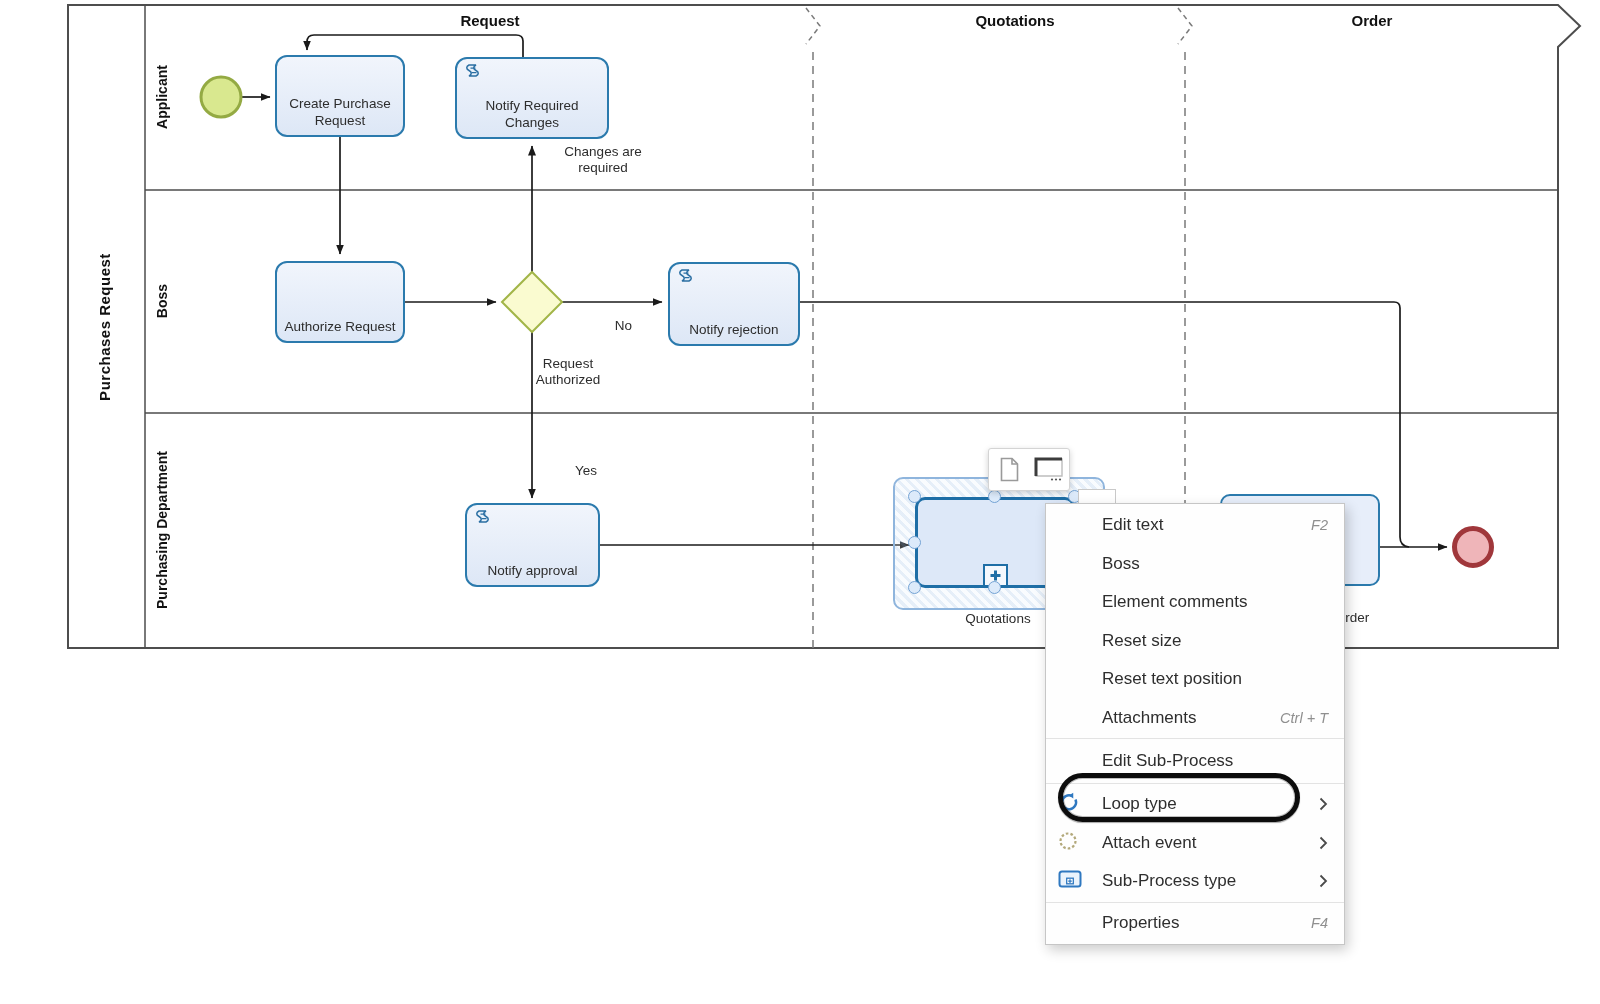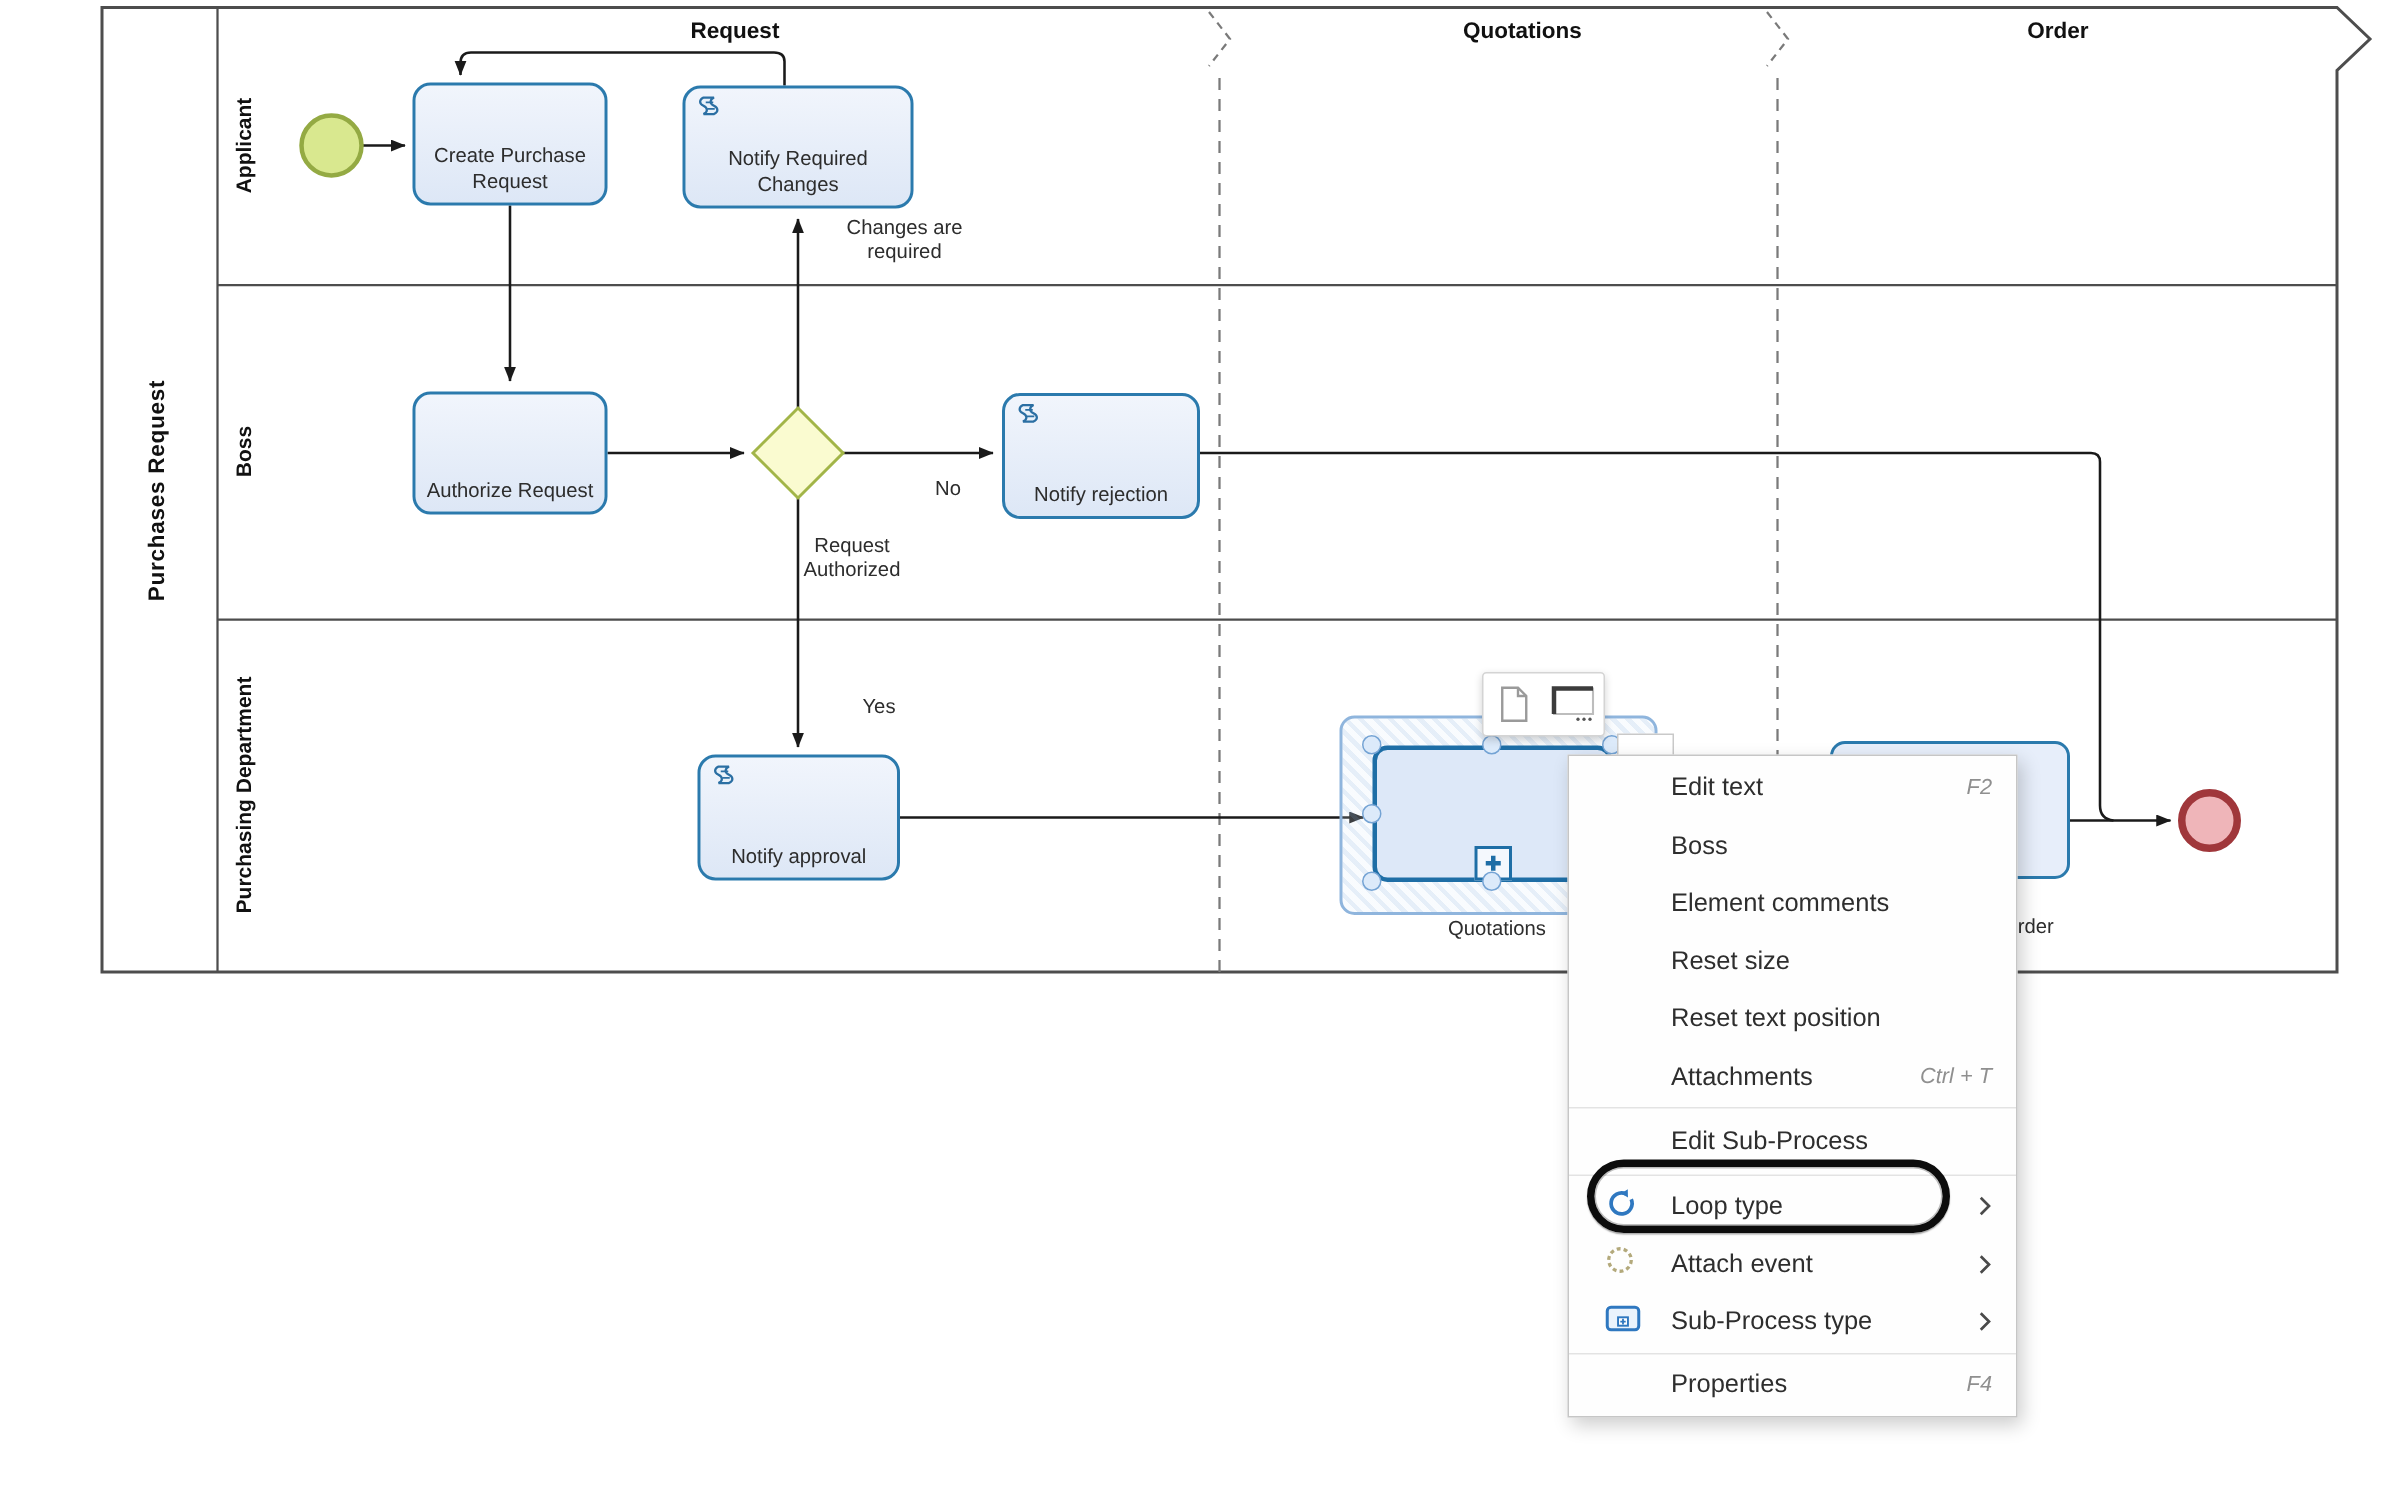--- a/index.html
+++ b/index.html
@@ -41,21 +41,21 @@
             border:1px solid #c9c9c9;z-index:7;}
   .sub-label{position:absolute;width:120px;text-align:center;font-size:13.5px;color:#2d2d2d;z-index:5;}
 
   .float-toolbar{position:absolute;left:988px;top:448px;width:80px;height:41px;background:#fff;
                  border:1px solid #d4d4d4;border-radius:3px;box-shadow:0 2px 6px rgba(0,0,0,.18);
                  display:flex;align-items:center;justify-content:space-around;z-index:8;}
   .float-toolbar .tool{display:flex;align-items:center;justify-content:center;width:36px;height:36px;}
 
   .menu{position:absolute;left:1045px;top:503px;width:300px;box-sizing:border-box;background:#fefefe;
         border:1px solid #c6c6c6;box-shadow:3px 5px 12px rgba(0,0,0,.20);padding:2px 0;z-index:20;}
-  .mi{height:38.5px;display:flex;align-items:center;padding:0 16px 0 24px;cursor:default;}
+  .mi{height:38.5px;display:flex;align-items:center;padding:0 16px 0 12px;cursor:default;}
   .mi.tall{height:42px;}
   .mi .gut{width:44px;display:flex;align-items:center;}
   .mi .lab{flex:1;font-size:17px;color:#2e2e2e;white-space:nowrap;}
   .mi .short{font-style:italic;color:#8f8f8f;font-size:14.5px;}
   .mi .chev{display:flex;align-items:center;}
   .sep{height:1px;background:#e3e3e3;margin:1px 0;}
 
   .ring{position:absolute;left:1058px;top:773px;width:242px;height:49px;border:5px solid #0c0c0c;
         border-radius:26px;box-sizing:border-box;z-index:30;
         box-shadow:0 1px 1px rgba(0,0,0,.35), inset 0 0 0 1px rgba(0,0,0,.25);}
@@ -146,21 +146,21 @@
         <path d="M6.5,4.2 h5 M7.5,8.6 h5" stroke="#2b6fa3" stroke-width="1.2" fill="none"></path>
       </svg>
     </span>
     <span>Notify approval</span>
   </div>
 
   <div class="flow-label" style="left:543px;top:144px;width:120px;">Changes are
 required</div>
   <div class="flow-label" style="left:518px;top:356px;width:100px;">Request
 Authorized</div>
-  <div class="flow-label" style="left:612px;top:318px;width:40px;">No</div>
+  <div class="flow-label" style="left:592px;top:318px;width:40px;text-align:right;">No</div>
   <div class="flow-label" style="left:566px;top:451px;width:40px;margin-top:12px;">Yes</div>
 
   <div class="sel-frame"></div>
   <div class="subprocess selected"></div>
   <div class="plus-box">
     <svg width="13" height="13" viewBox="0 0 13 13">
       <path d="M6.5,1.5 V11.5 M1.5,6.5 H11.5" stroke="#1e6ea6" stroke-width="3"></path>
     </svg>
   </div>
 

